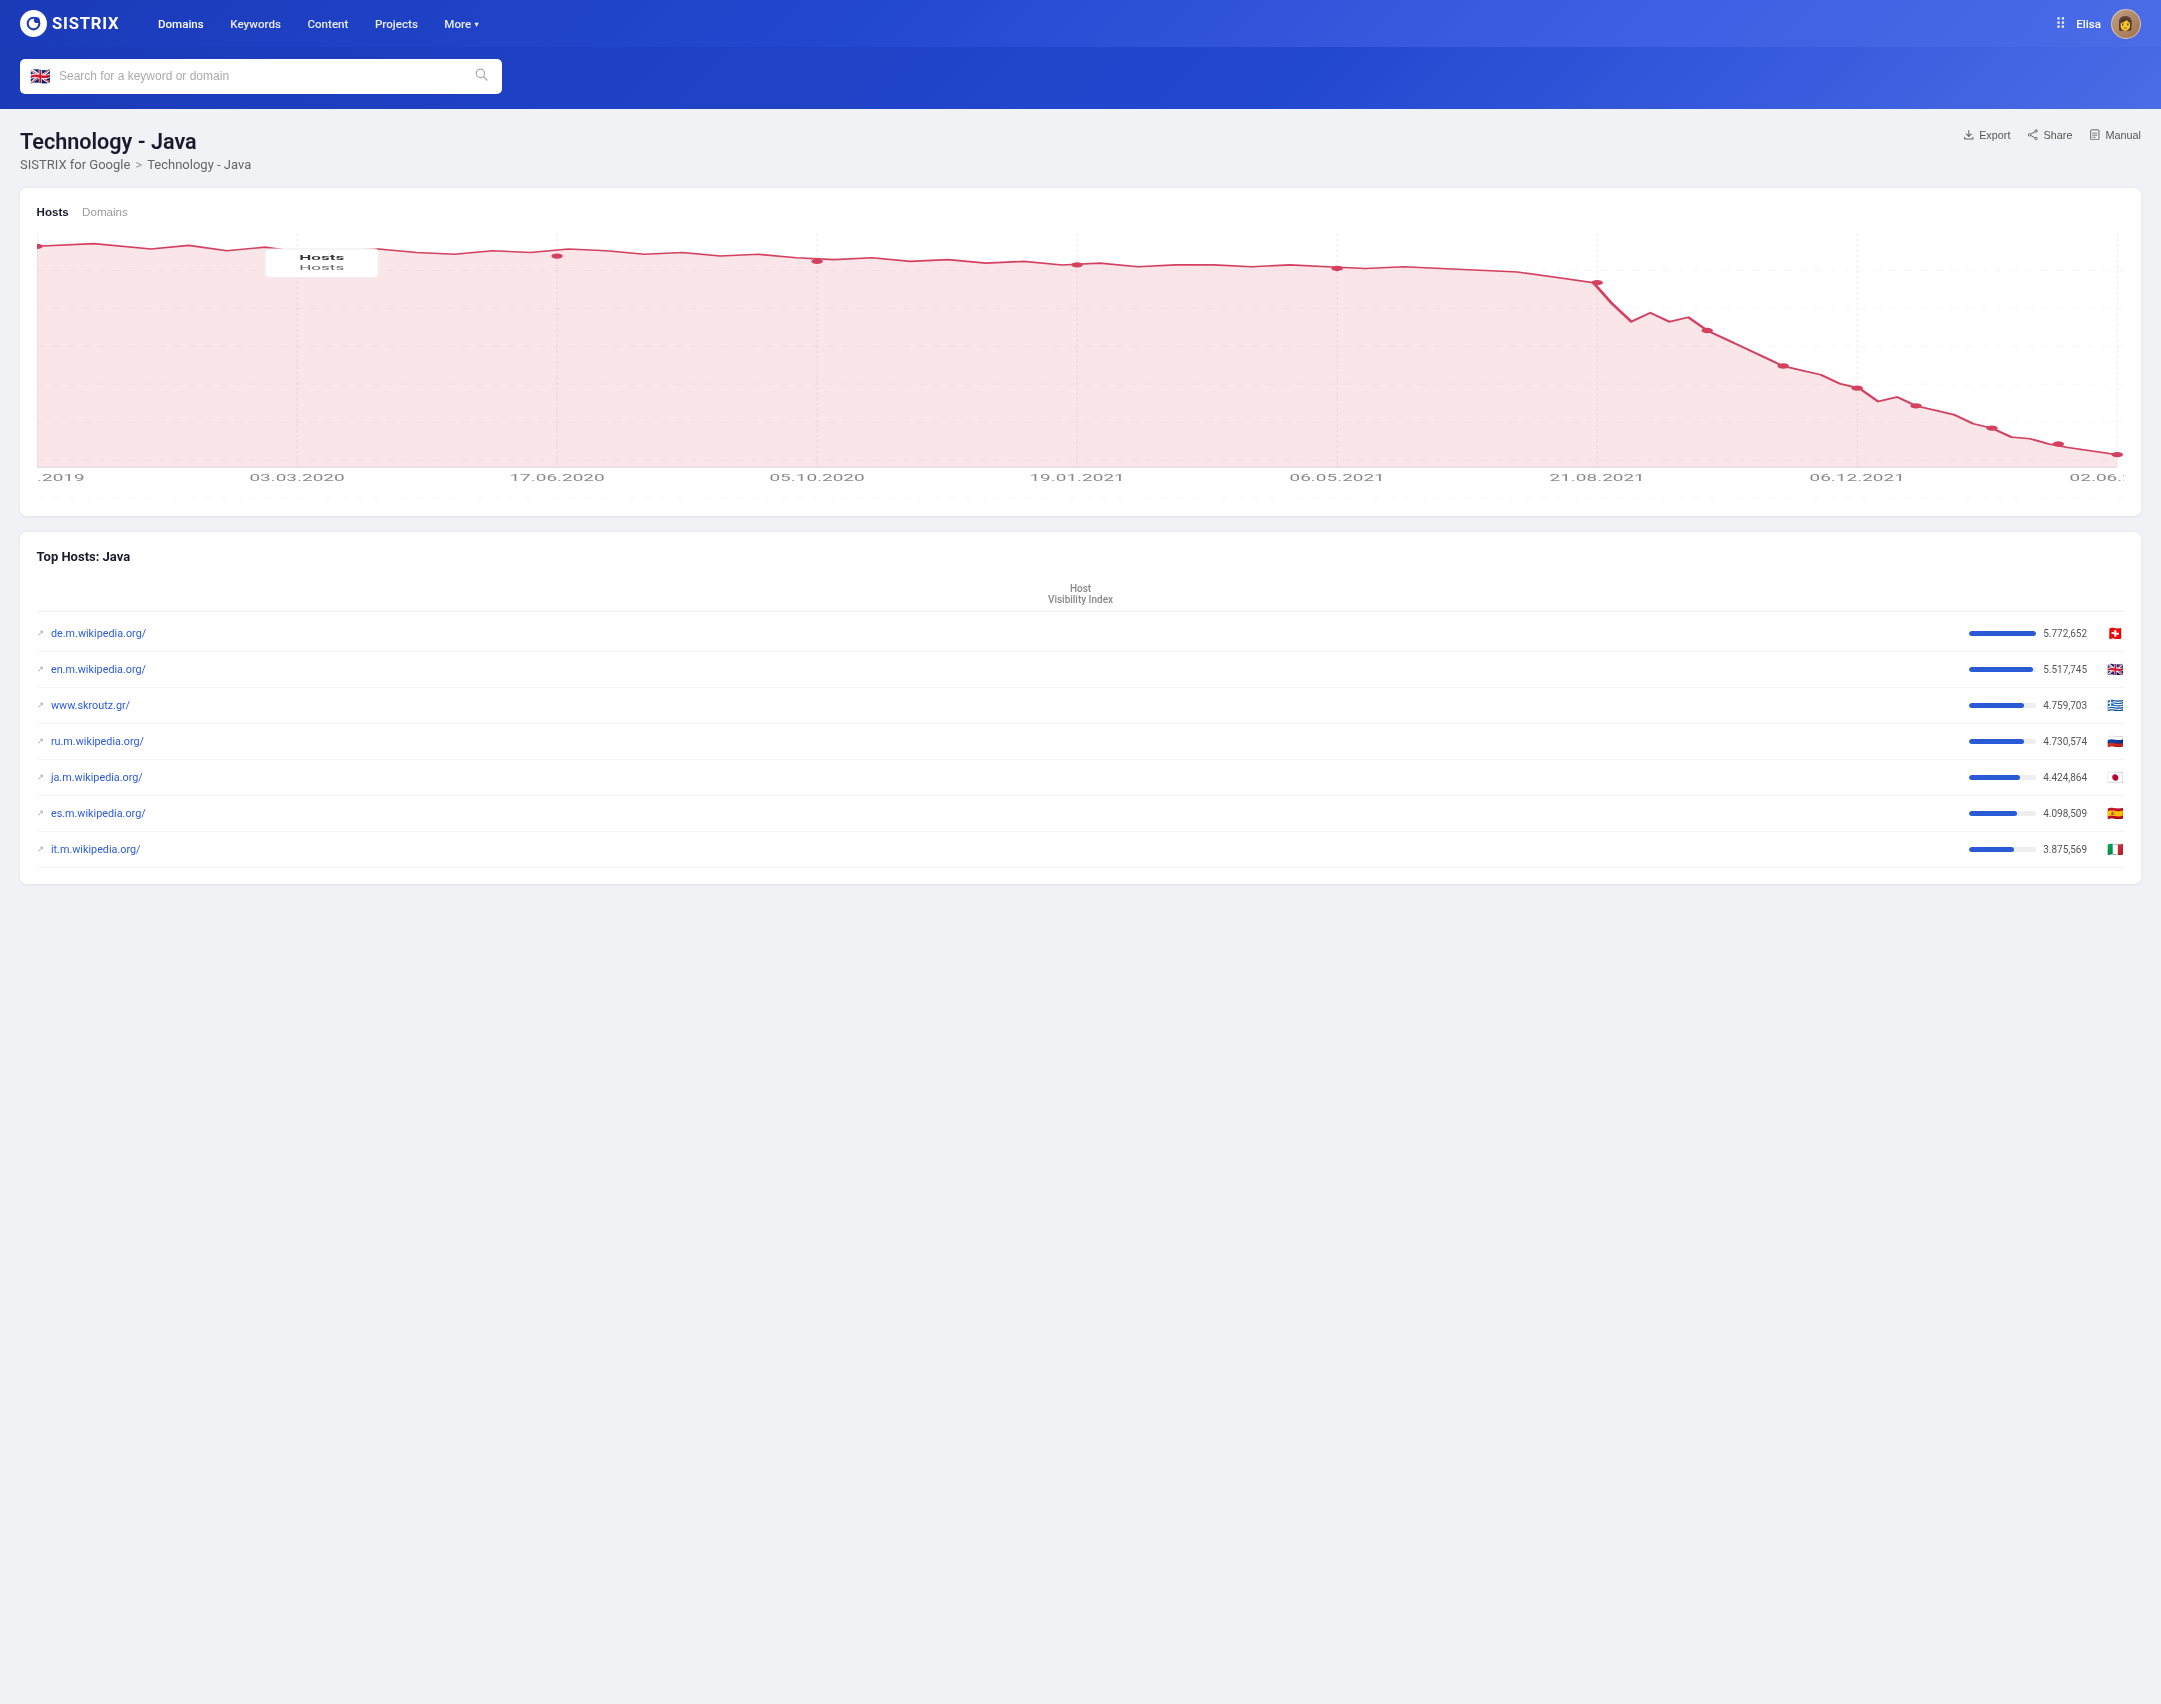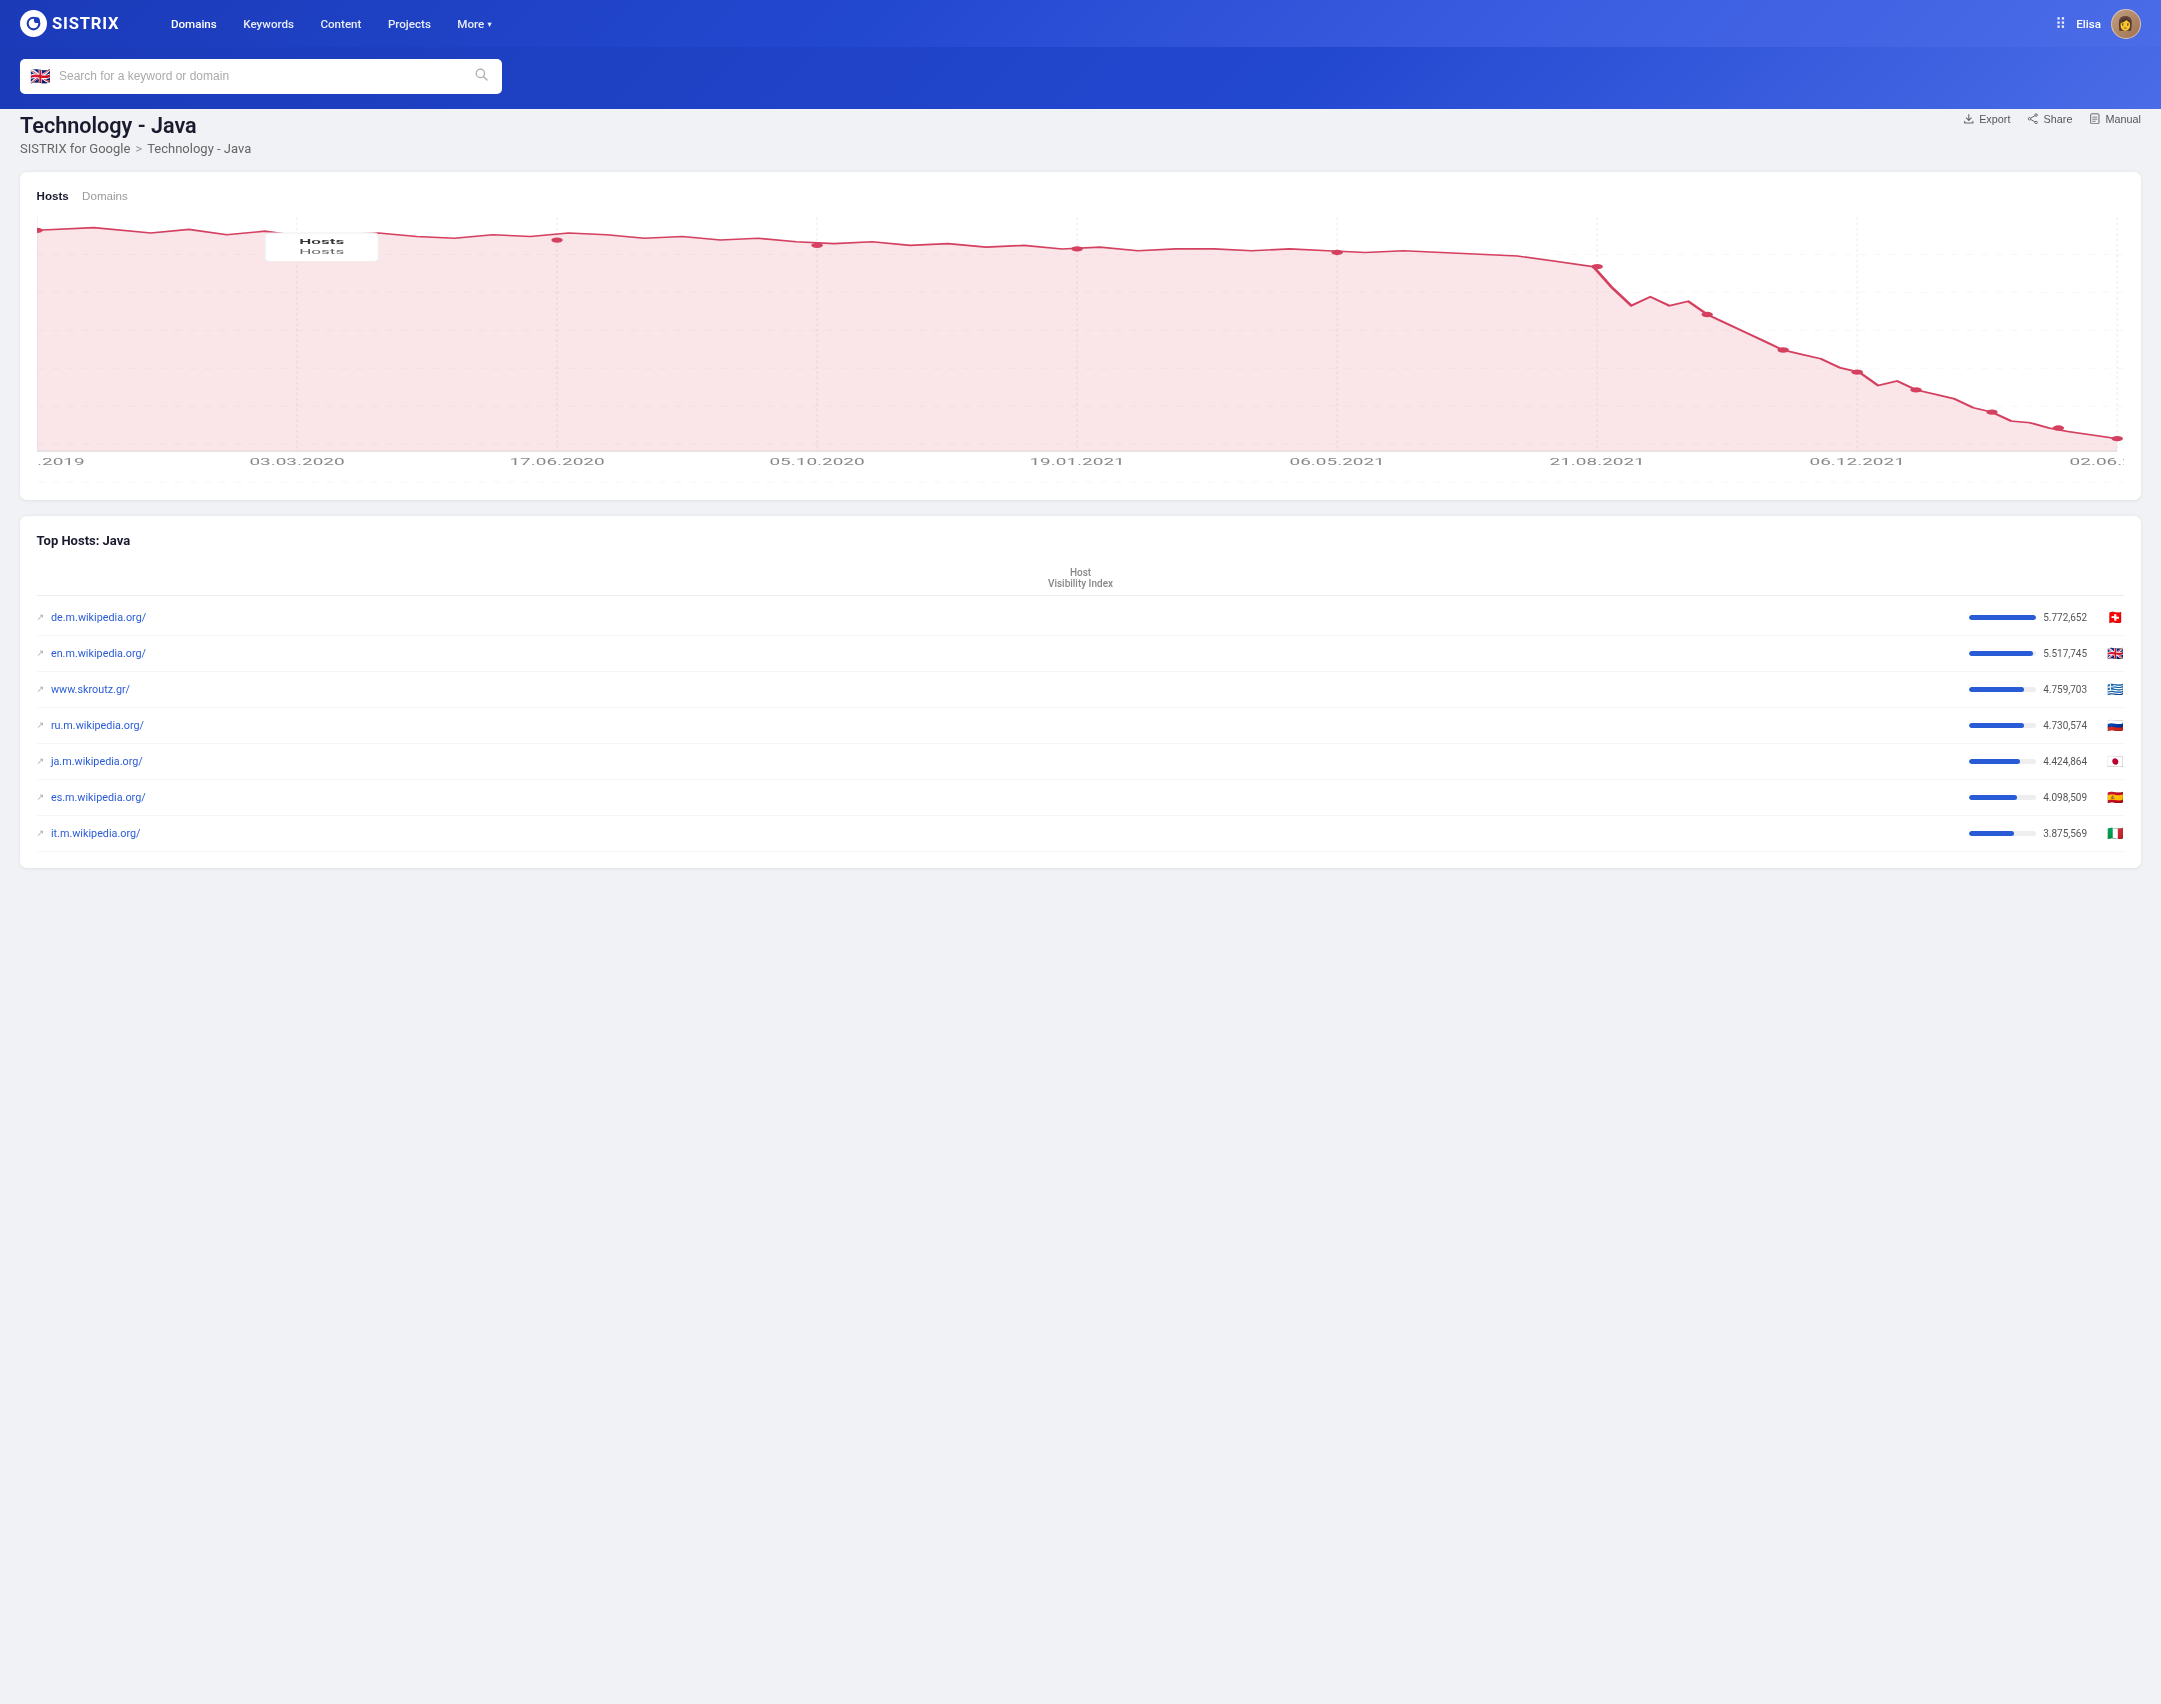--- a/index.html
+++ b/index.html
@@ -5,21 +5,21 @@
     * { margin: 0; padding: 0; box-sizing: border-box; }
     body { font-family: -apple-system, BlinkMacSystemFont, 'Segoe UI', Roboto, sans-serif; background: #f0f2f5; min-width: 998px; }
 
     
     .header {
       background: linear-gradient(135deg, #1a3ab8 0%, #2348d0 40%, #3a5ce0 70%, #4a6ce8 100%);
       padding: 17px 20px;
       height: 47px;
       display: flex;
       align-items: center;
-      gap: 40px;
+      gap: 27px;
     }
     .logo {
       display: flex;
       align-items: center;
       gap: 5px;
       color: white;
       font-weight: 700;
       font-size: 16.6px;
       letter-spacing: 0.8px;
     }
@@ -116,21 +116,21 @@
       background: none;
       border: none;
       cursor: pointer;
       color: #aaa;
       font-size: 13.3px;
       padding: 3.3px;
     }
 
     
     .main-content {
-      padding: 4px 20px;
+      padding: 20px 20px;
       background: #f0f2f5;
     }
     .page-title {
       font-size: 21.6px;
       font-weight: 600;
       color: #1a1a2e;
       margin-bottom: 3.3px;
     }
     .breadcrumb {
       display: flex;

